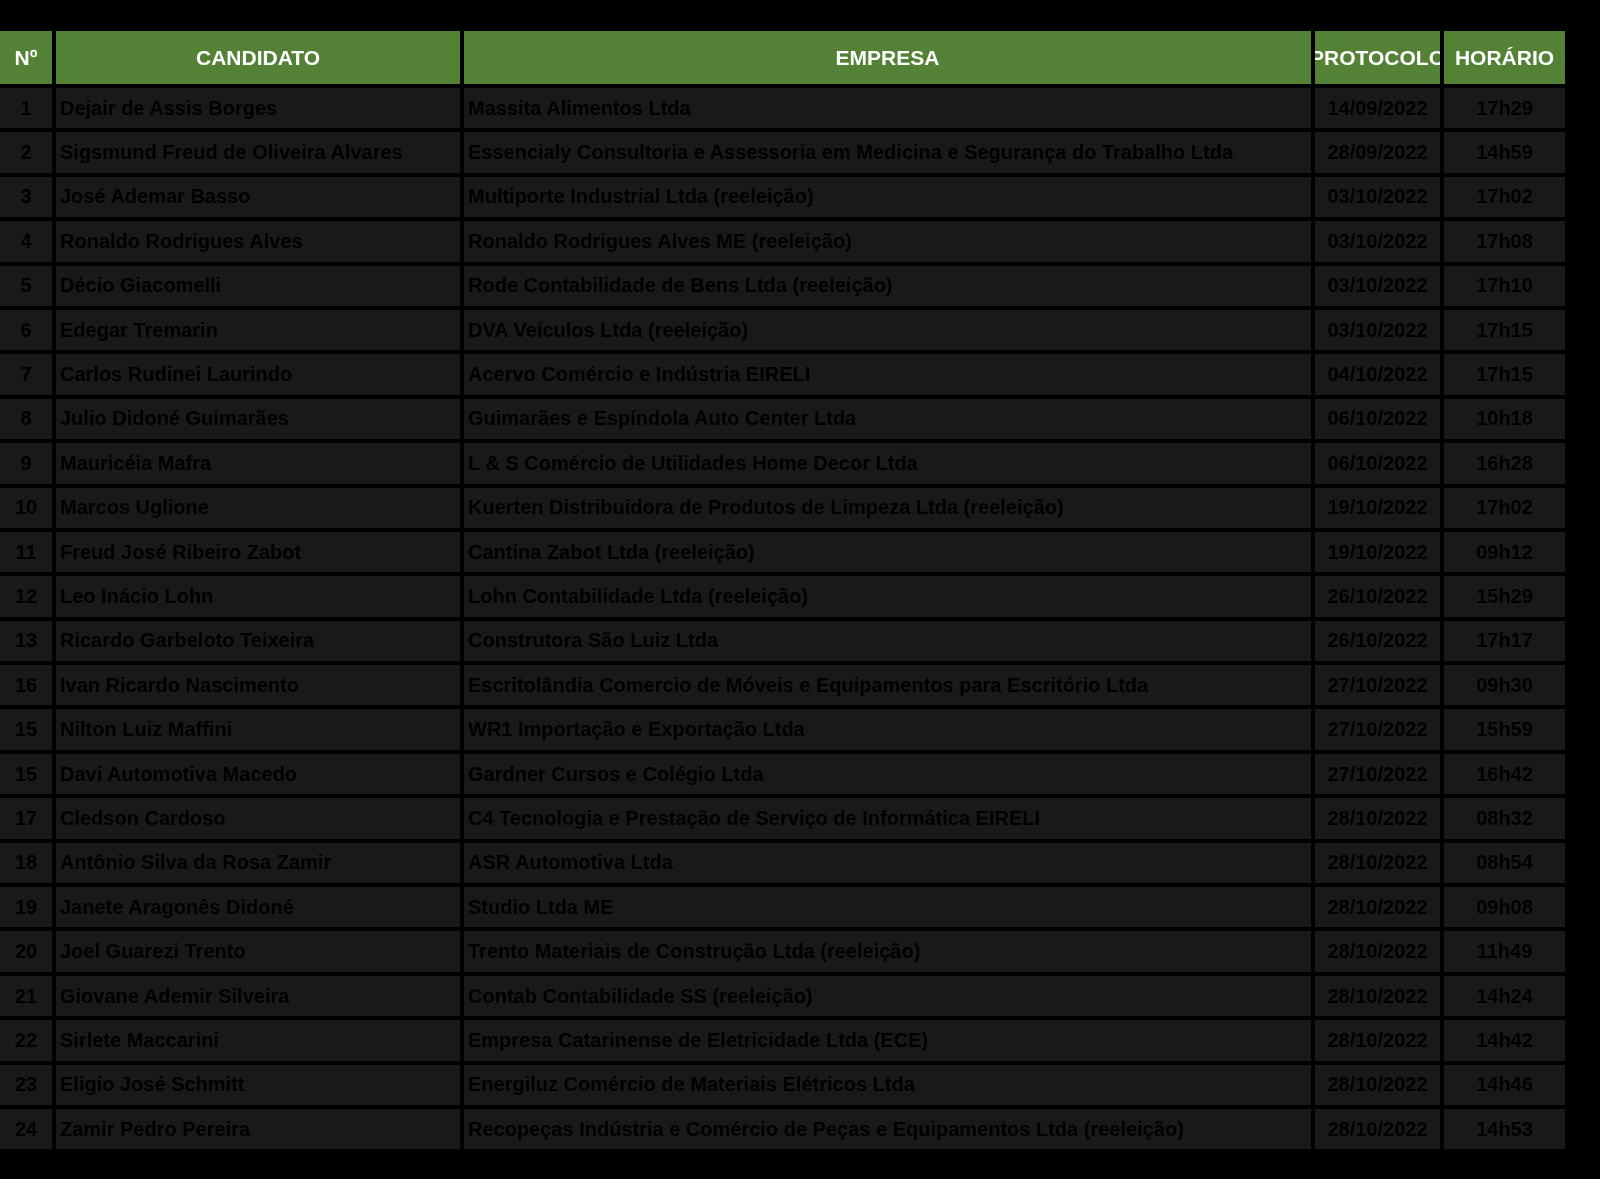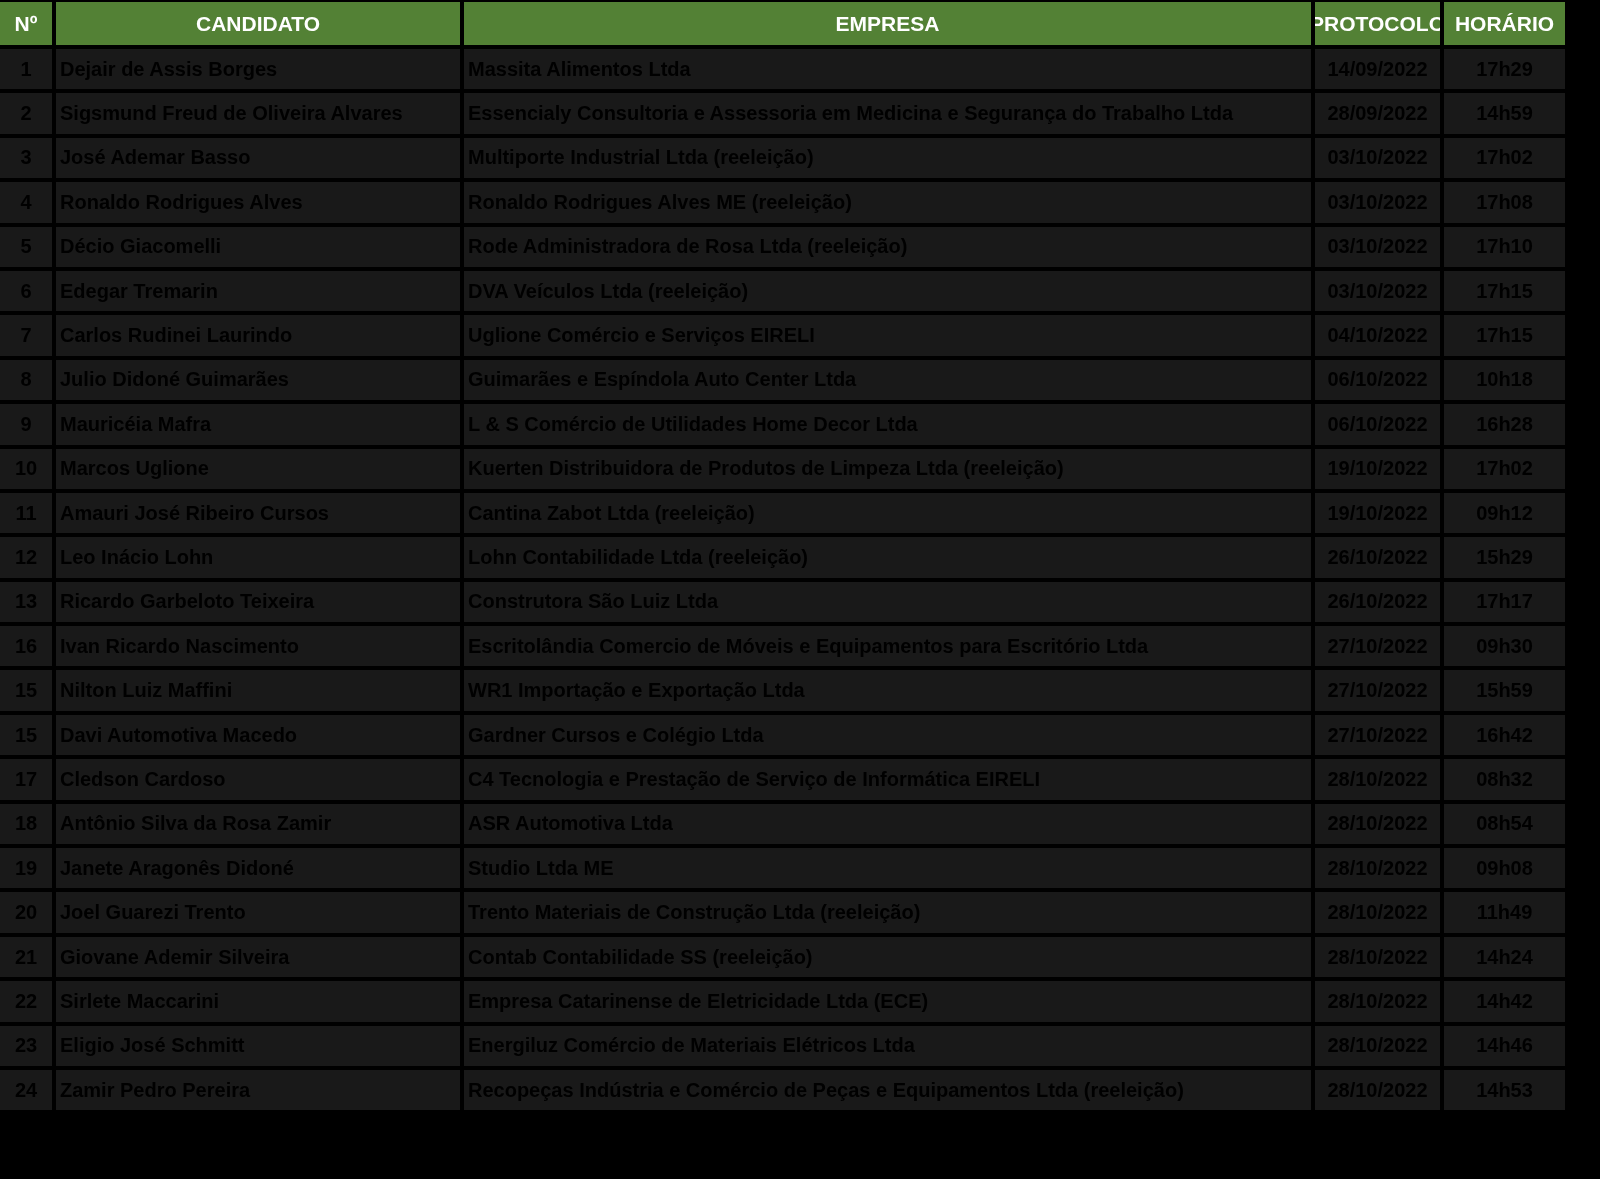--- a/index.html
+++ b/index.html
@@ -17,30 +17,31 @@
   }
   .table {
     display: grid;
     grid-template-columns: 52px 404px 847px 125px 121px;
     gap: 4px;
     width: 1565px;
     margin: 2px 0 0 0;
     background: #000000;
   }
   .hcell {
-    height: 43px;
+    height: 53px;
     background: #538135;
     color: #ffffff;
     font-weight: bold;
     font-size: 21px;
     display: flex;
     align-items: center;
     justify-content: center;
     white-space: nowrap;
     overflow: hidden;
+    margin-top: 29px;
   }
   .cell {
     height: 40.4px;
     background: #191919;
     color: #000000;
     font-weight: bold;
     font-size: 20px;
     display: flex;
     align-items: center;
     white-space: nowrap;
@@ -85,35 +86,35 @@
       <div style="display:contents">
     <div class="cell center">4</div>
     <div class="cell left">Ronaldo Rodrigues Alves</div>
     <div class="cell left">Ronaldo Rodrigues Alves ME (reeleição)</div>
     <div class="cell center">03/10/2022</div>
     <div class="cell center">17h08</div>
   </div>
       <div style="display:contents">
     <div class="cell center">5</div>
     <div class="cell left">Décio Giacomelli</div>
-    <div class="cell left">Rode Administradora de Rosa Ltda (reeleição)</div>
+    <div class="cell left">Rode Contabilidade de Bens Ltda (reeleição)</div>
     <div class="cell center">03/10/2022</div>
     <div class="cell center">17h10</div>
   </div>
       <div style="display:contents">
     <div class="cell center">6</div>
     <div class="cell left">Edegar Tremarin</div>
     <div class="cell left">DVA Veículos Ltda (reeleição)</div>
     <div class="cell center">03/10/2022</div>
     <div class="cell center">17h15</div>
   </div>
       <div style="display:contents">
     <div class="cell center">7</div>
     <div class="cell left">Carlos Rudinei Laurindo</div>
-    <div class="cell left">Uglione Comércio e Serviços EIRELI</div>
+    <div class="cell left">Acervo Comércio e Indústria EIRELI</div>
     <div class="cell center">04/10/2022</div>
     <div class="cell center">17h15</div>
   </div>
       <div style="display:contents">
     <div class="cell center">8</div>
     <div class="cell left">Julio Didoné Guimarães</div>
     <div class="cell left">Guimarães e Espíndola Auto Center Ltda</div>
     <div class="cell center">06/10/2022</div>
     <div class="cell center">10h18</div>
   </div>
@@ -126,21 +127,21 @@
   </div>
       <div style="display:contents">
     <div class="cell center">10</div>
     <div class="cell left">Marcos Uglione</div>
     <div class="cell left">Kuerten Distribuidora de Produtos de Limpeza Ltda (reeleição)</div>
     <div class="cell center">19/10/2022</div>
     <div class="cell center">17h02</div>
   </div>
       <div style="display:contents">
     <div class="cell center">11</div>
-    <div class="cell left">Amauri José Ribeiro Cursos</div>
+    <div class="cell left">Freud José Ribeiro Zabot</div>
     <div class="cell left">Cantina Zabot Ltda (reeleição)</div>
     <div class="cell center">19/10/2022</div>
     <div class="cell center">09h12</div>
   </div>
       <div style="display:contents">
     <div class="cell center">12</div>
     <div class="cell left">Leo Inácio Lohn</div>
     <div class="cell left">Lohn Contabilidade Ltda (reeleição)</div>
     <div class="cell center">26/10/2022</div>
     <div class="cell center">15h29</div>

